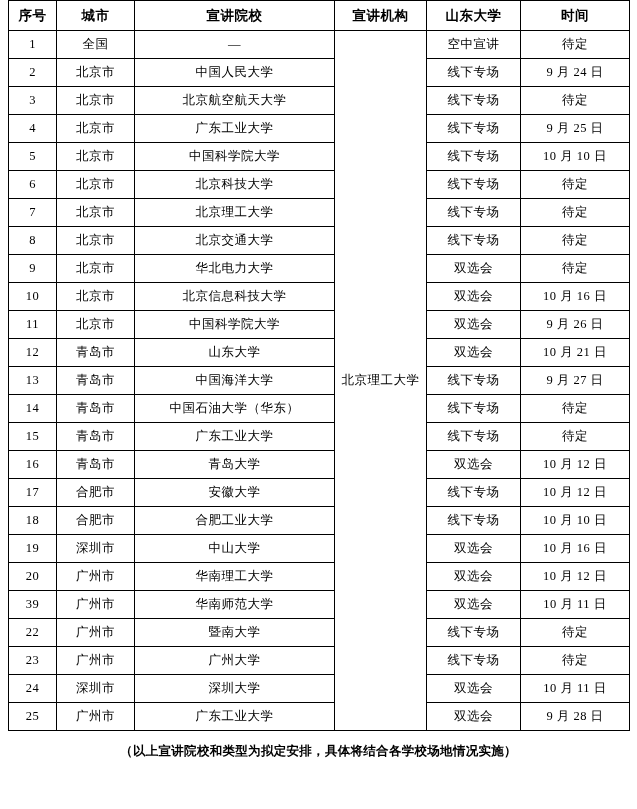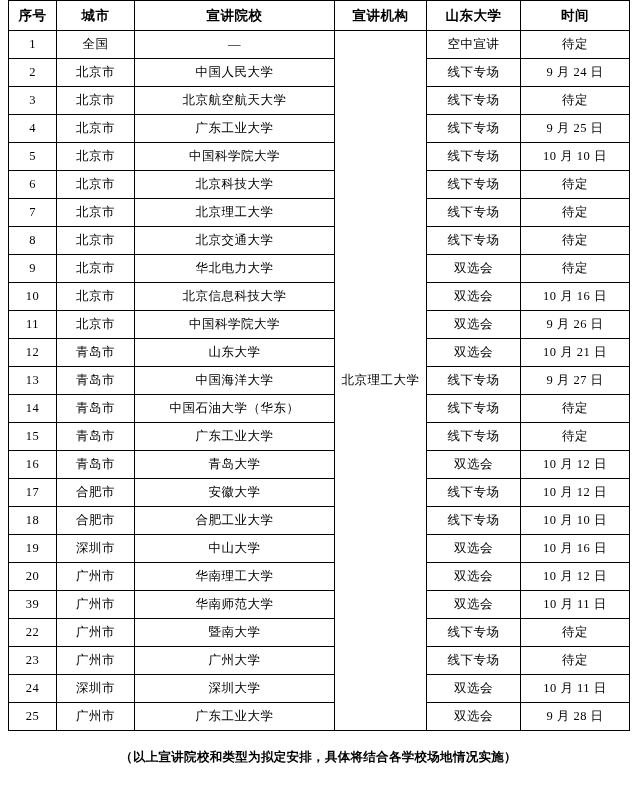--- a/index.html
+++ b/index.html
@@ -48,21 +48,21 @@
   col.c-org { width: 92px; }
   col.c-type { width: 94px; }
   col.c-time { width: 109px; }
 
   td.org-cell {
     font-size: 13px;
     line-height: 1.45;
     padding: 0 10px;
   }
   .footnote {
-    margin-top: 18px;
+    margin-top: 12px;
     text-align: center;
     font-size: 12.5px;
     font-weight: bold;
     letter-spacing: 0.3px;
   }
 </style>
 </head>
 <body>
 
 <div class="page">

